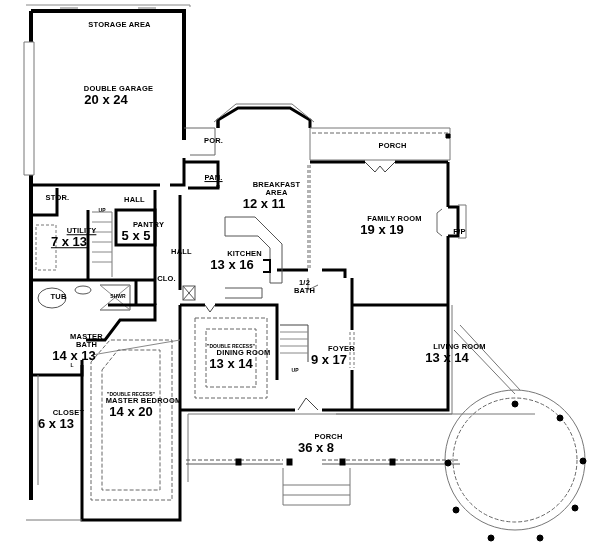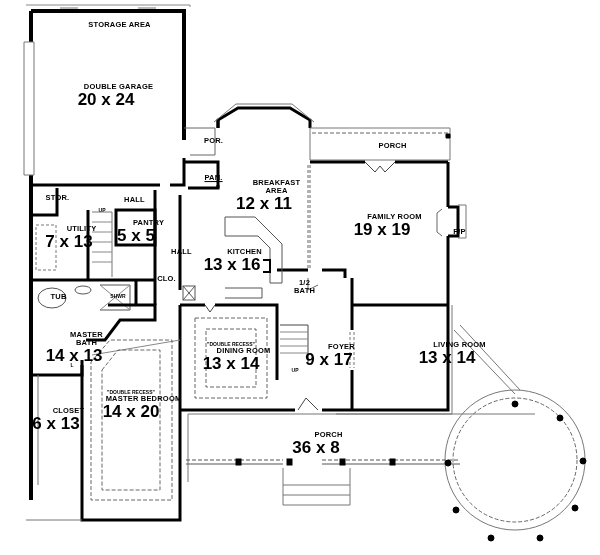--- a/index.html
+++ b/index.html
@@ -1,20 +1,20 @@
 <!DOCTYPE html>
 <html><head>
 <meta charset="utf-8">
 <style>
   html, body { margin:0; padding:0; background:#ffffff; }
   body { width:600px; height:555px; overflow:hidden; position:relative; font-family:"Liberation Sans", sans-serif; }
   svg { position:absolute; left:0; top:0; }
   .lbl { position:absolute; font-family:"Liberation Sans", sans-serif; font-weight:bold; color:#000; text-align:center; line-height:1.05; white-space:nowrap; transform:translate(-50%,-50%); }
   .lbl .n { display:block; font-size:7.5px; letter-spacing:0.2px;padding-left:25px; }
-  .lbl .d { display:block; font-size:17px; }
+  .lbl .d { display:block; font-size:13px; }
   .lbl .t { display:block; font-size:5px; }
   .sm { font-size:7px; }
 </style>
 </head>
 <body>
 
 <svg width="600" height="555" viewBox="0 0 600 555" xmlns="http://www.w3.org/2000/svg">
   <g fill="none" stroke="#000">
 
     <path d="M26,5 L190,5 L190,7" stroke="#888" stroke-width="1"></path>
@@ -163,21 +163,21 @@
 </div>
 <div class="lbl" style="left:45px;top:198px;">
   <span class="n">STOR.</span>
 </div>
 <div class="lbl" style="left:122px;top:200px;">
   <span class="n">HALL</span>
 </div>
 <div class="lbl" style="left:169px;top:252px;">
   <span class="n">HALL</span>
 </div>
-<div class="lbl" style="left:69px;top:238px;">
+<div class="lbl" style="left:69px;top:238px;text-decoration:underline;">
   <span class="n">UTILITY</span>
   <span class="d">7 x 13</span>
 </div>
 <div class="lbl" style="left:136px;top:232px;">
   <span class="n">PANTRY</span>
   <span class="d">5 x 5</span>
 </div>
 <div class="lbl" style="left:232px;top:261px;">
   <span class="n">KITCHEN</span>
   <span class="d">13 x 16</span>

